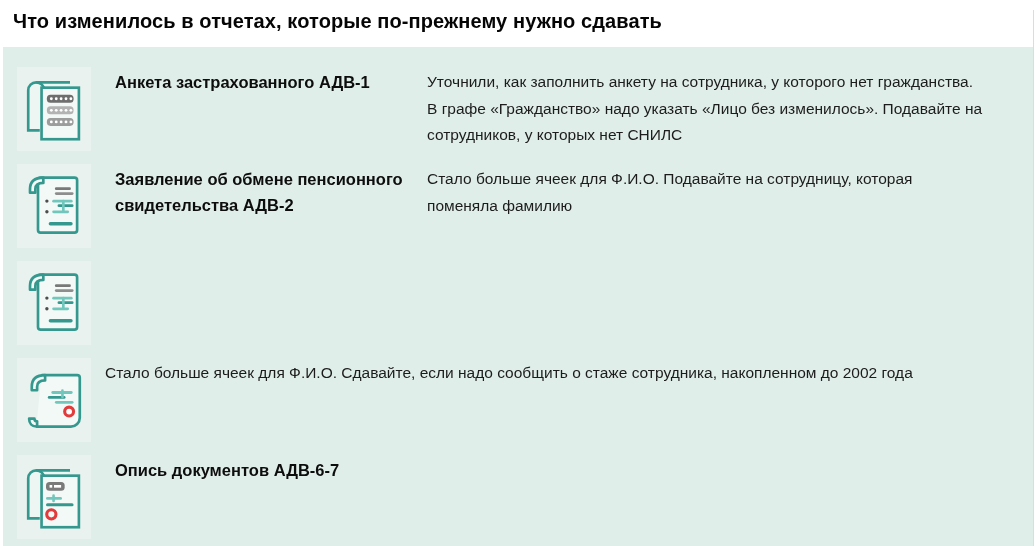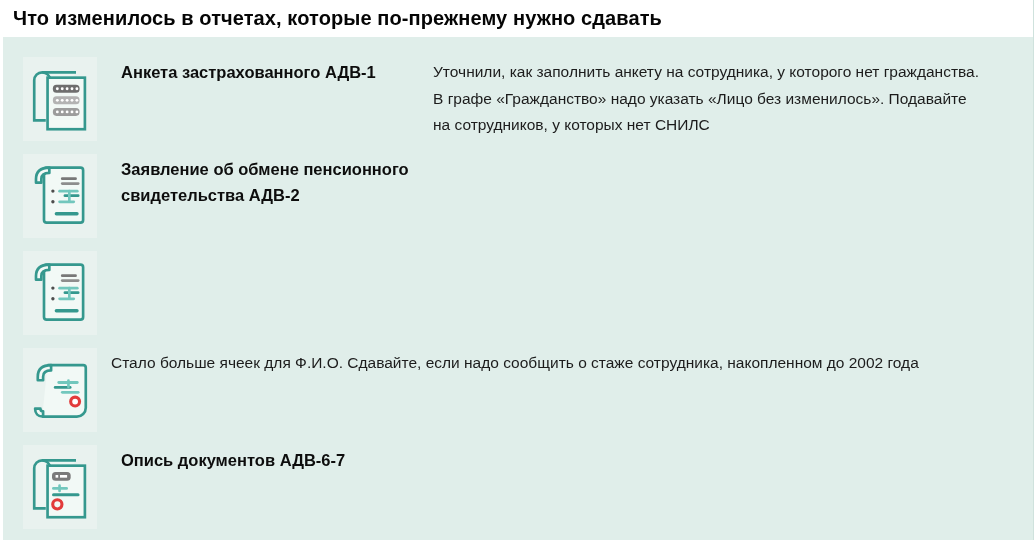--- a/index.html
+++ b/index.html
@@ -13,39 +13,40 @@
   .panel{
     position:relative;
     margin:0 2px 0 3px;
     height:540px;
     background:#e0eeea;
     border-right:1px solid #cfe2dd;
     box-sizing:border-box;
   }
   .header-band{
     background:#ffffff;
+    margin-top:10px;
     height:37px;
     display:flex;
-    align-items:center;
+    align-items:flex-start;
     padding-left:10px;
   }
   .page-title{
     font-size:20px;
     font-weight:bold;
     color:#050505;
     letter-spacing:0.1px;
   }
   .rows{
     padding-top:19px;
   }
   .row{
     display:flex;
     align-items:flex-start;
     min-height:97px;
-    padding-left:20px;
+    padding-left:14px;
     box-sizing:border-box;
   }
   .icon-box{
     width:74px;
     height:84px;
     background:#e9f2ef;
     display:flex;
     align-items:center;
     justify-content:center;
     flex:0 0 auto;
@@ -125,20 +126,21 @@
           <circle cx="28" cy="34.5" r="1.9" fill="#4d4d4d"></circle>
           <circle cx="28" cy="46.5" r="1.9" fill="#4d4d4d"></circle>
           <rect x="34" y="33" width="23" height="3.2" rx="1.6" fill="#72c7bd"></rect>
           <rect x="40" y="38" width="18" height="3.2" rx="1.6" fill="#35988e"></rect>
           <rect x="34" y="45" width="19" height="3.2" rx="1.6" fill="#72c7bd"></rect>
           <rect x="45" y="33" width="3" height="15" rx="1.5" fill="#72c7bd"></rect>
           <rect x="30" y="58" width="27" height="3.8" rx="1.9" fill="#35988e"></rect>
         </svg>
       </div>
       <div class="cell-title">Заявление об обмене пенсионного свидетельства АДВ-2</div>
+      <div class="cell-desc">Стало больше ячеек для Ф.И.О. Подавайте на сотрудницу, которая поменяла фамилию</div>
     </div>
 
     <div class="row">
       <div class="icon-box">
         <svg width="64" height="76" viewBox="0 0 72 80" fill="none">
           <rect x="18" y="8" width="44" height="62" rx="3" fill="#f2f9f6" stroke="#35988e" stroke-width="3"></rect>
           <path d="M24 8 C14 8 9 13 9 21 L9 25 L15 25 L15 21 C15 16 18 14 24 14 Z" fill="#f2f9f6" stroke="#35988e" stroke-width="3" stroke-linejoin="round"></path>
           <rect x="37" y="19" width="18" height="3" rx="1.5" fill="#787878"></rect>
           <rect x="37" y="24.5" width="21" height="3" rx="1.5" fill="#8d8d8d"></rect>
           <circle cx="28" cy="34.5" r="1.9" fill="#4d4d4d"></circle>

